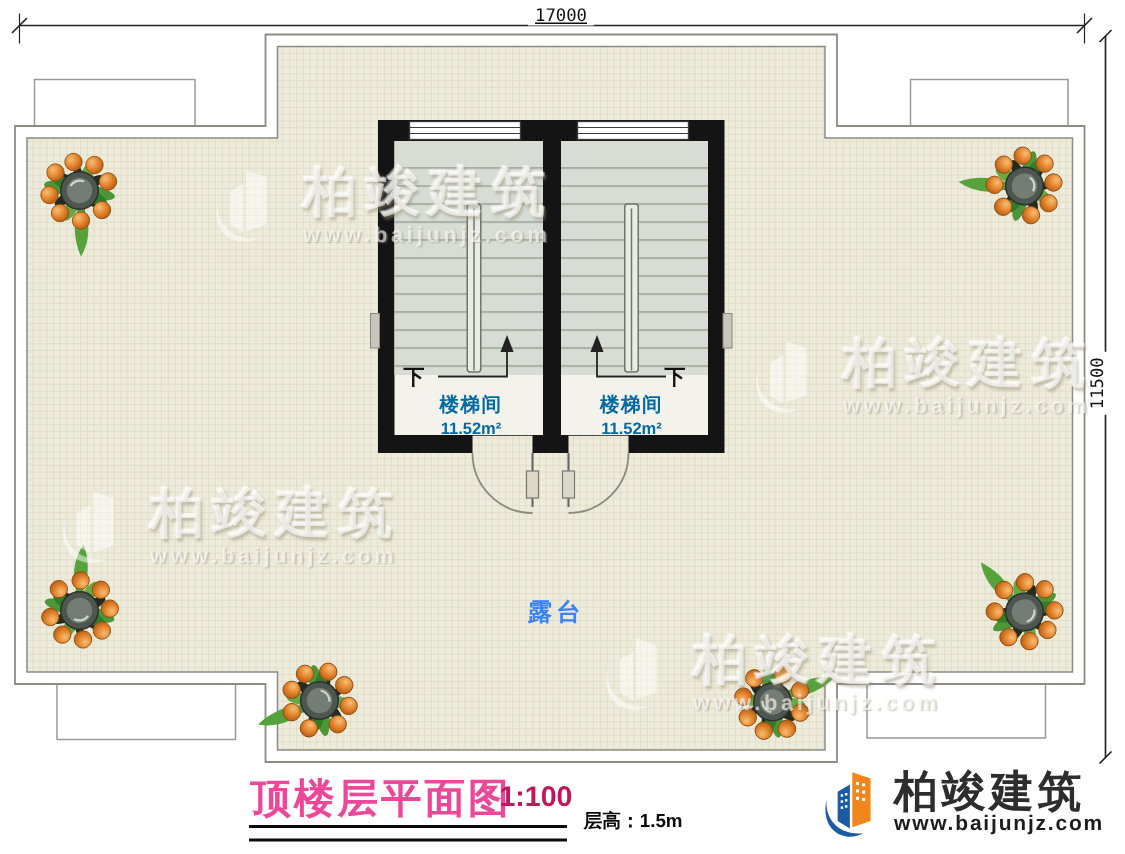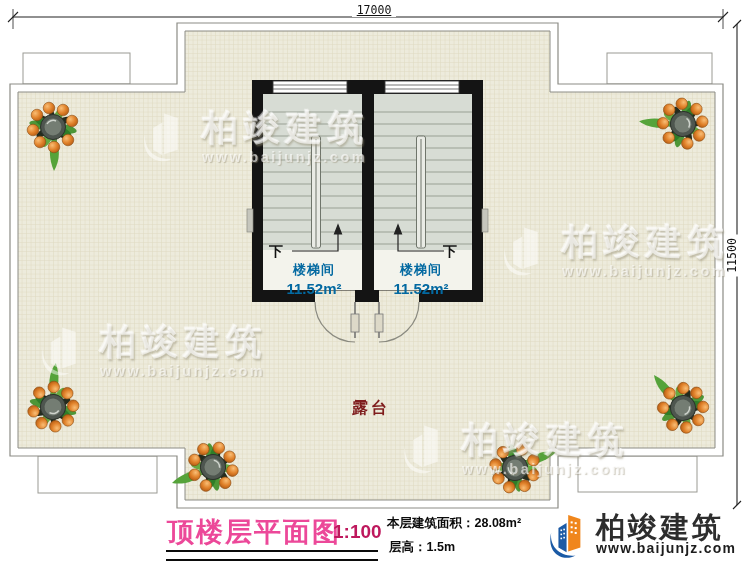--- a/index.html
+++ b/index.html
@@ -8,25 +8,25 @@
   #stage{position:absolute;left:0;top:0;width:750px;height:569px;}
 
   .abs{position:absolute;}
 
   
   .dim{font-family:"DejaVu Sans Mono", monospace;font-size:11.5px;color:#111;
        background:#fff;text-align:center;line-height:13px;}
   .dim-right{transform:rotate(-90deg);transform-origin:center;}
 
   
-  .terrace-label{font-size:16px;font-weight:bold;color:#7f1d1d;letter-spacing:3px;}
+  .terrace-label{font-size:16px;font-weight:bold;color:#3b82f6;letter-spacing:3px;}
   .down-label{font-size:14px;font-weight:bold;color:#111;}
   .room-label{text-align:center;color:#0369a1;}
   .room-name{font-size:13px;font-weight:bold;letter-spacing:1px;}
-  .room-area{font-size:15px;font-weight:bold;margin-top:1px;}
+  .room-area{font-size:11px;font-weight:bold;margin-top:1px;}
 
   
   .wm{position:absolute;display:flex;align-items:center;gap:8px;
       color:rgba(255,255,255,0.60);pointer-events:none;
       --c1:rgba(255,255,255,0.55);--c2:rgba(255,255,255,0.55);--cw:rgba(255,255,255,0.15);}
   .wm-mark{width:58px;height:58px;opacity:.9;}
   .wm-brand{font-size:36px;font-weight:bold;letter-spacing:6px;line-height:1;white-space:nowrap;
       text-shadow:1px 2px 2px rgba(150,143,118,0.50), -1px -1px 1px rgba(255,255,255,0.65);}
   .wm-site{font-size:14.5px;font-weight:bold;letter-spacing:2.5px;margin-top:3px;white-space:nowrap;
       text-shadow:1px 1px 1px rgba(150,143,118,0.45);}
@@ -246,23 +246,20 @@
   </div>
 
   <div class="abs terrace-label" style="left:352px;top:398px;">露台</div>
 
   
   <div class="abs" style="left:0;top:512px;width:750px;height:57px;background:#fff;">
     <div class="abs tb-title" style="left:167px;top:2px;">顶楼层平面图</div>
     <div class="abs tb-underline" style="left:166px;top:38px;width:212px;"></div>
     <div class="abs tb-scale" style="left:333px;top:9px;">1:100</div>
 
-    <div class="abs tb-info" style="left:387px;top:3px;">
-      <span>本层建筑面积：</span><span>28.08m²</span>
-    </div>
     <div class="abs tb-info" style="left:389px;top:27px;">
       <span>层高：</span><span>1.5m</span>
     </div>
 
     <svg class="abs tb-logo" style="left:543px;top:-5px;" viewBox="0 0 64 64">
         <use href="#logo-mark"></use>
       </svg>
     <div class="abs tb-brand" style="left:596px;top:-4px;">柏竣建筑</div>
     <div class="abs tb-site" style="left:596px;top:28px;">www.baijunjz.com</div>
   </div>

